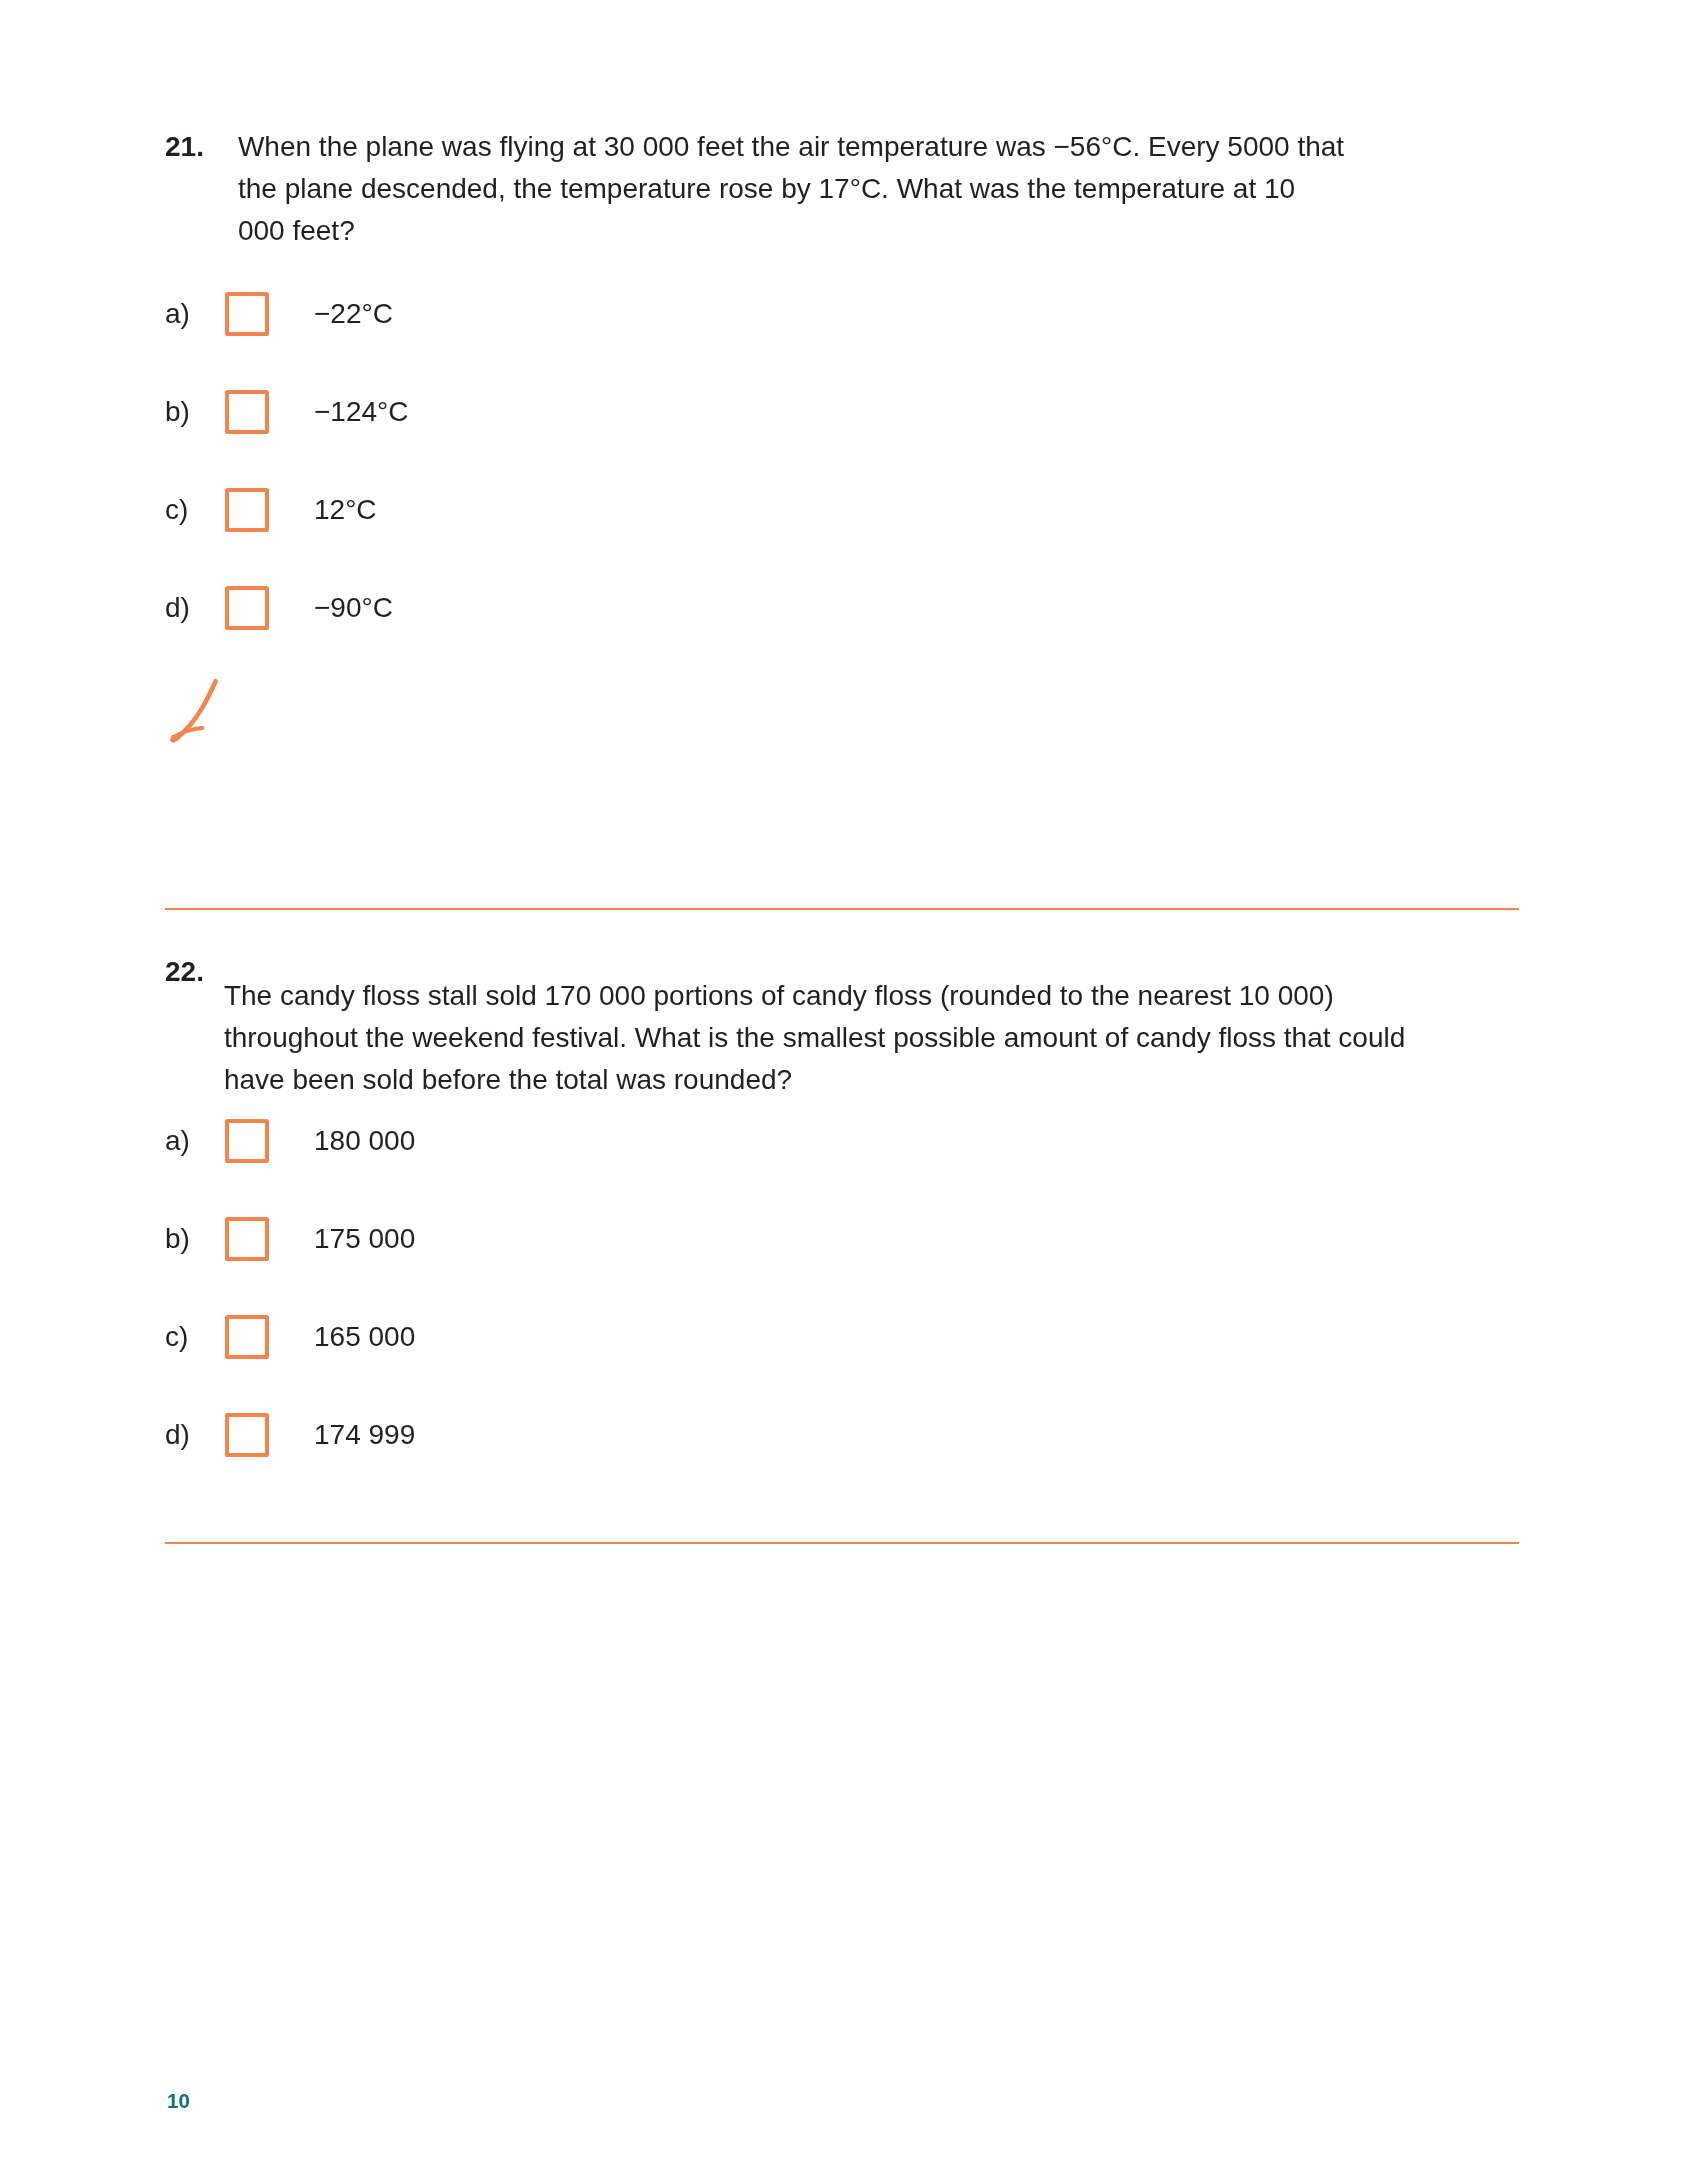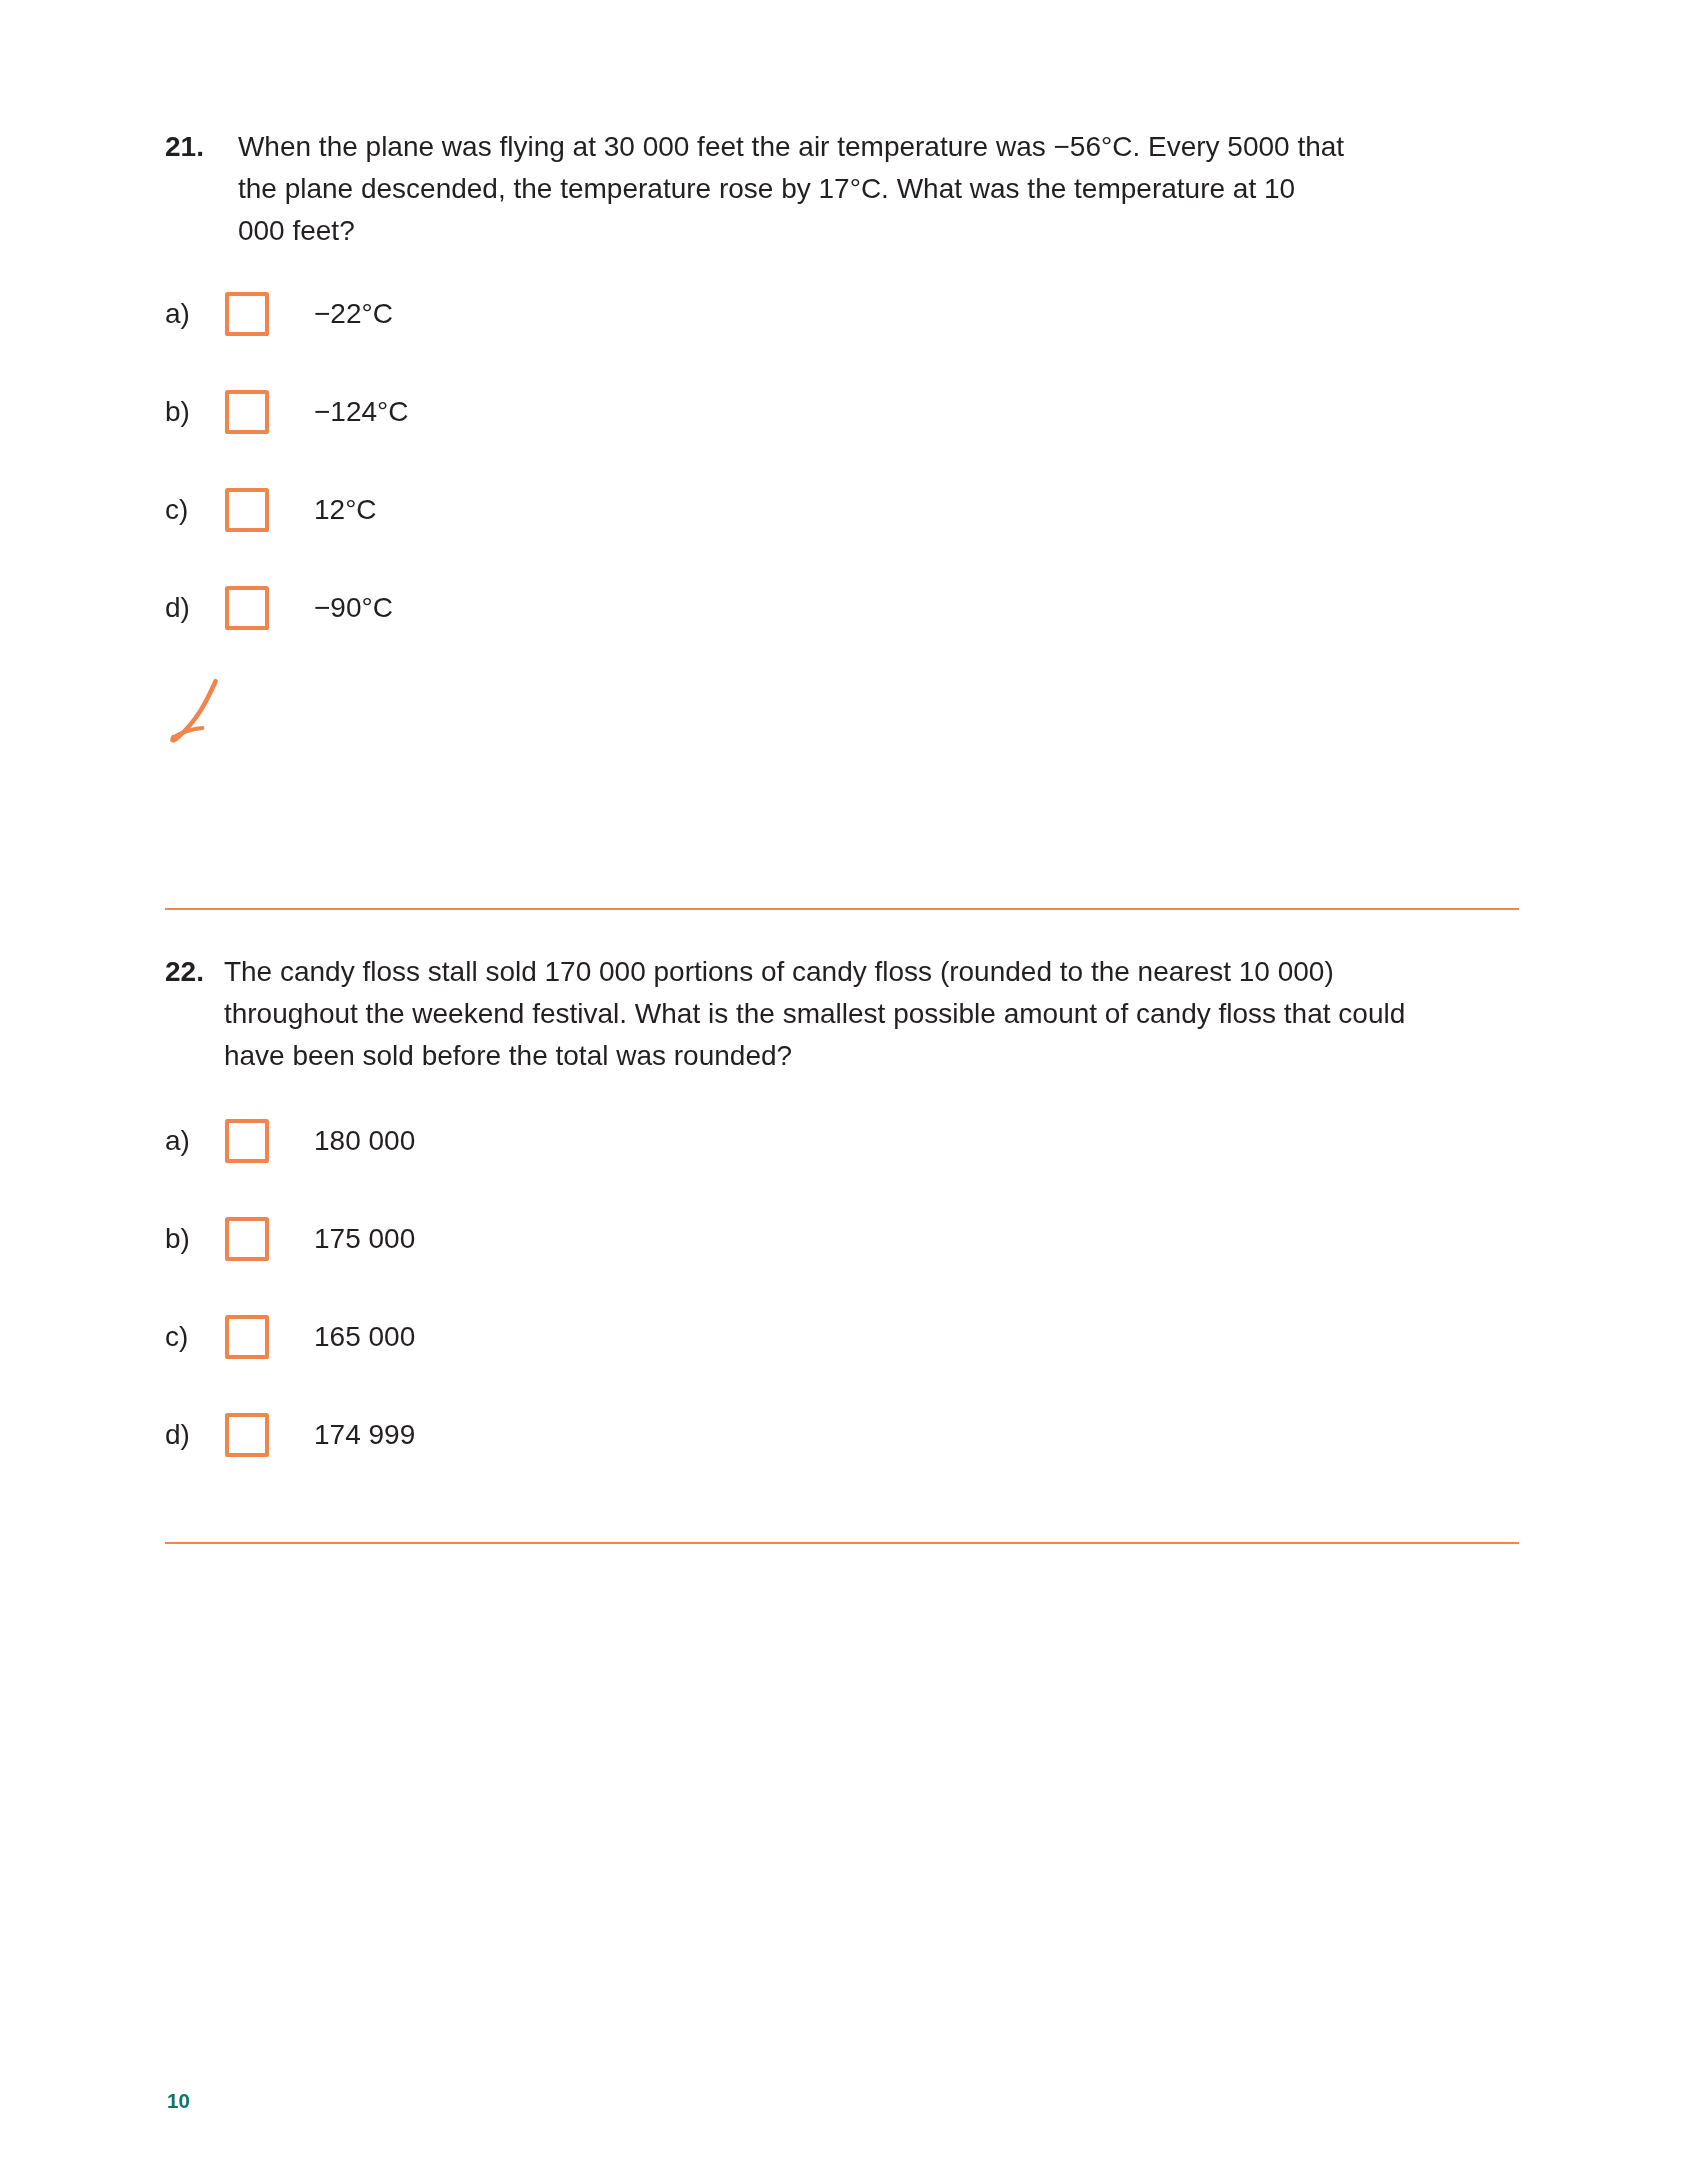--- a/index.html
+++ b/index.html
@@ -34,21 +34,21 @@
     flex: 0 0 auto;
   }
   .q21 .q-number { margin-right: 34px; }
   .q22 .q-number { margin-right: 20px; }
   .q-text {
     font-size: 28px;
     line-height: 42px;
     font-weight: 400;
   }
   .q21 .q-text { max-width: 1111px; }
-  .q22 .q-text { max-width: 1184px; }
+  .q22 .q-text { max-width: 1184px; margin-top: 24px; }
 
   
   .options {
     position: absolute;
     left: 165px;
   }
   .options-q21 { top: 291px; }
   .options-q22 { top: 1118px; }
   .option-row {
     display: flex;

